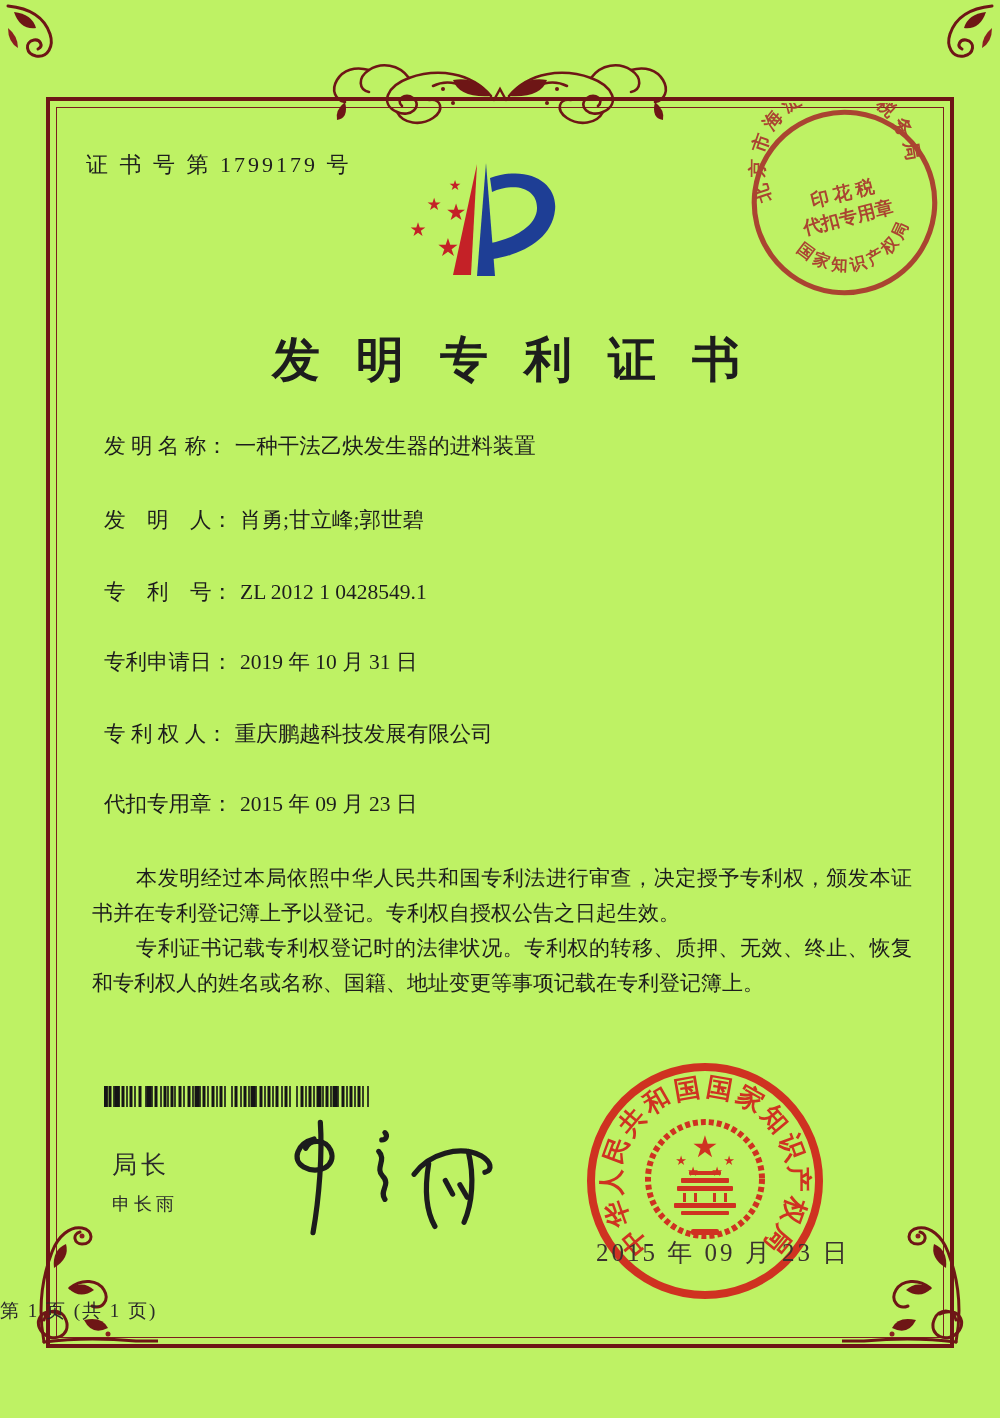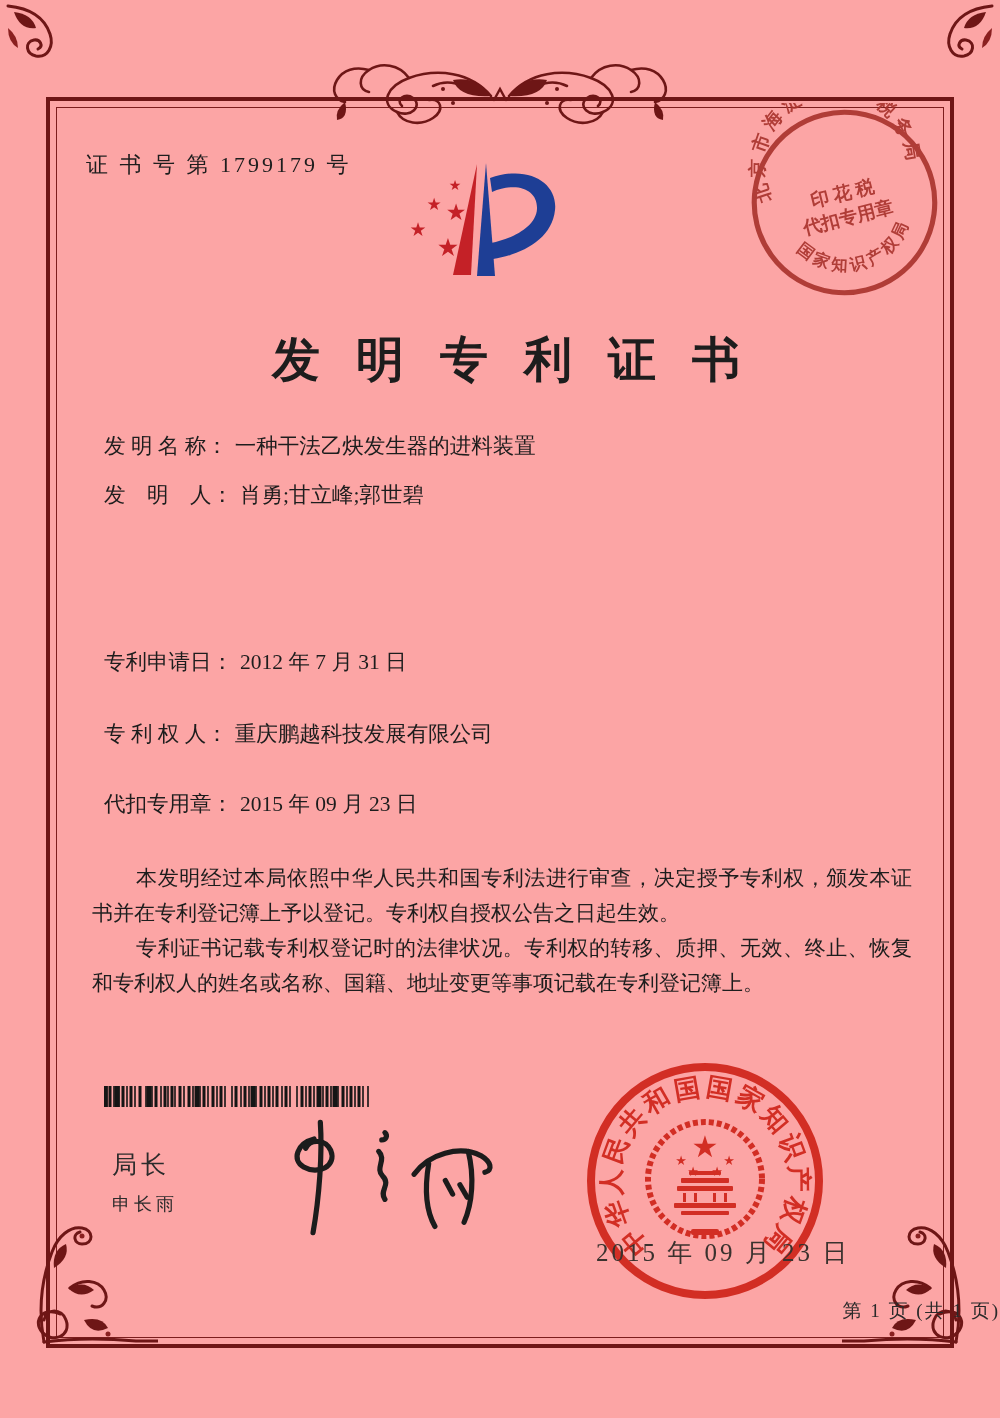--- a/index.html
+++ b/index.html
@@ -1,52 +1,52 @@
 <!DOCTYPE html>
 <html><head>
 <meta charset="utf-8">
 <style>
   html,body{margin:0;padding:0;background:#8a8a88;}
   .page{
     position:relative;width:1000px;height:1418px;margin:0 auto;
-    background:#fca5a5;overflow:hidden;
+    background:#bef264;overflow:hidden;
     font-family:"Liberation Serif","DejaVu Serif",serif;color:#1d1d1d;
     box-shadow:0 0 14px rgba(0,0,0,.45);
   }
   
   .border-outer{position:absolute;left:46px;top:97px;right:46px;bottom:70px;border:4px solid #6e1616;}
   .border-inner{position:absolute;left:56px;top:107px;right:56px;bottom:80px;border:1px solid #7c1d1d;}
 
   .cert-no{position:absolute;left:86px;top:150px;font-size:22px;letter-spacing:3px;}
 
   .logo{position:absolute;left:398px;top:156px;}
   .tax-stamp{position:absolute;left:745px;top:103px;opacity:.9;}
 
   .title{position:absolute;left:0;right:0;top:296px;text-align:center;
          font-size:48px;font-weight:bold;letter-spacing:36px;padding-left:48px;white-space:nowrap;}
 
   .field{position:absolute;left:104px;font-size:21.5px;white-space:nowrap;}
-  .f0{top:431px}.f1{top:480px}.f2{top:577px}.f3{top:647px}.f4{top:719px}.f5{top:789px}
+  .f0{top:431px}.f1{top:505px}.f2{top:577px}.f3{top:647px}.f4{top:719px}.f5{top:789px}
   .flabel{margin-right:7px;margin-top:26px;}
 
   .paras{position:absolute;left:92px;top:861px;width:820px;font-size:21px;line-height:35px;text-align:justify;}
   .paras p{margin:0;text-indent:2.1em;}
 
   .barcode{position:absolute;left:104px;top:1086px;}
 
   .signer-title{position:absolute;left:112px;top:1148px;font-size:25px;letter-spacing:4px;color:#2b2b2b;
                 font-family:"Liberation Sans","DejaVu Sans",sans-serif;}
   .signer-name{position:absolute;left:112px;top:1192px;font-size:18px;letter-spacing:4px;color:#2b2b2b;
                font-family:"Liberation Sans","DejaVu Sans",sans-serif;}
   .signature{position:absolute;left:262px;top:1116px;}
 
   .seal{position:absolute;left:577px;top:1053px;opacity:.95;}
   .seal-date{position:absolute;left:596px;top:1236px;font-size:25px;letter-spacing:3px;color:#3a322e;z-index:5;}
 
-  .footer{position:absolute;left:0;right:0;top:1298px;text-align:right;font-size:19px;letter-spacing:2px;color:#2a2a2a;}
+  .footer{position:absolute;left:0;right:0;top:1298px;text-align:left;font-size:19px;letter-spacing:2px;color:#2a2a2a;}
 
   .orn-dragons{position:absolute;left:293px;top:56px;}
   .knot-tl{position:absolute;left:4px;top:2px;}
   .knot-tr{position:absolute;left:932px;top:2px;}
   .fl-bl{position:absolute;left:24px;top:1218px;}
   .fl-br{position:absolute;left:842px;top:1218px;}
 </style>
 </head>
 <body>
 
@@ -141,22 +141,25 @@
   </svg>
 
   <h1 class="title">发明专利证书</h1>
 
   <div class="field f0">
     <span class="flabel">发 明 名 称：</span><span class="fvalue">一种干法乙炔发生器的进料装置</span>
   </div>
   <div class="field f1">
     <span class="flabel">发　明　人：</span><span class="fvalue">肖勇;甘立峰;郭世碧</span>
   </div>
+  <div class="field f2">
+    <span class="flabel">专　利　号：</span><span class="fvalue">ZL 2012 1 0428549.1</span>
+  </div>
   <div class="field f3">
-    <span class="flabel">专利申请日：</span><span class="fvalue">2012 年 7 月 31 日</span>
+    <span class="flabel">专利申请日：</span><span class="fvalue">2019 年 10 月 31 日</span>
   </div>
   <div class="field f4">
     <span class="flabel">专 利 权 人：</span><span class="fvalue">重庆鹏越科技发展有限公司</span>
   </div>
   <div class="field f5">
     <span class="flabel">代扣专用章：</span><span class="fvalue">2015 年 09 月 23 日</span>
   </div>
 
   <div class="paras">
     <p>本发明经过本局依照中华人民共和国专利法进行审查，决定授予专利权，颁发本证书并在专利登记簿上予以登记。专利权自授权公告之日起生效。</p>

